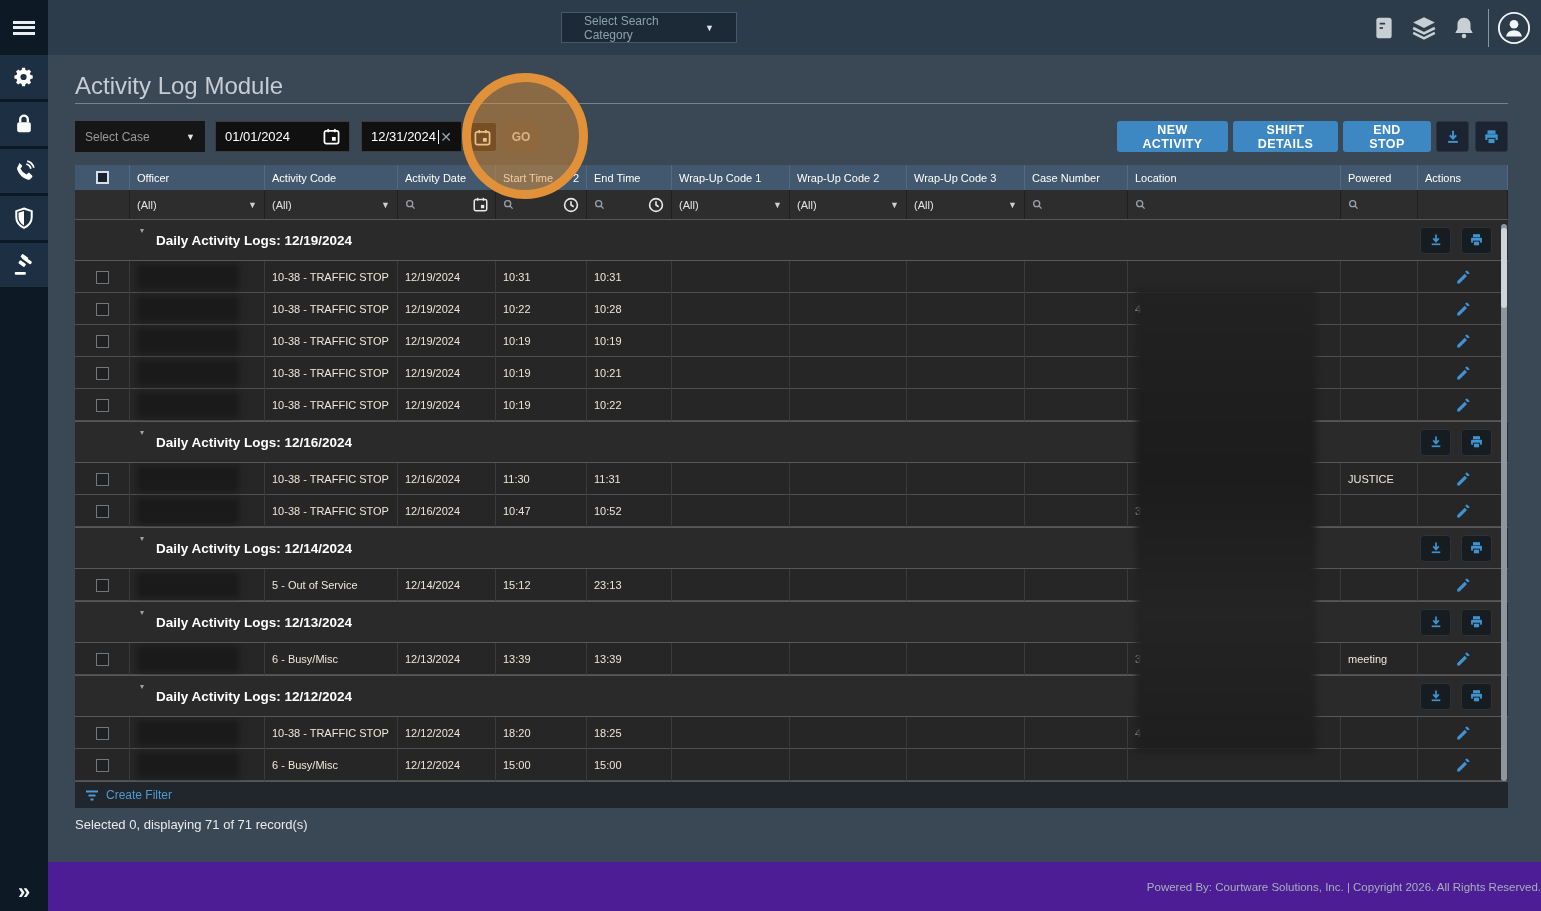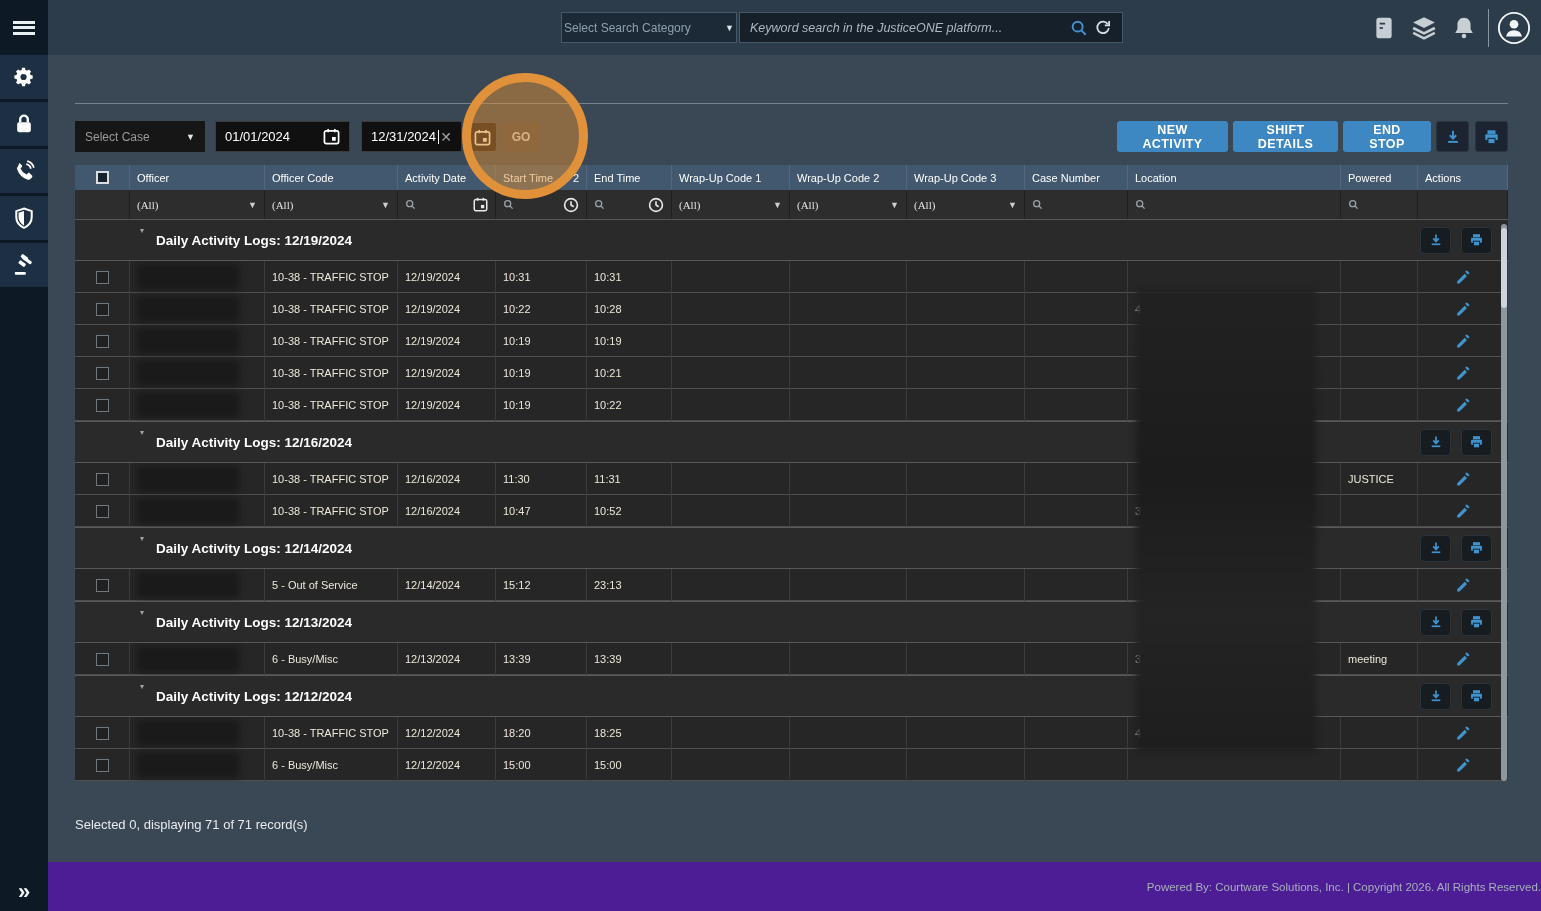--- a/index.html
+++ b/index.html
@@ -13,21 +13,21 @@
     display:flex; align-items:center; justify-content:center; cursor:pointer; }
   .hamburger-tile span { display:block; width:22px; height:3px; background:#e8edf1; margin:2.5px 0; }
   .brand { position:absolute; left:84px; top:11px; display:flex; align-items:center; }
   .brand svg { margin-right:8px; }
   .brand-text { font-size:24px; font-weight:bold; letter-spacing:1px; color:#fff; }
   .brand-one { color:#3f93cf; }
   .brand-reg { font-size:9px; color:#fff; vertical-align:top; position:relative; top:-6px; }
 
   .search-select { position:absolute; left:513px; top:12px; width:176px; height:31px;
     background:#1c2936; border:1px solid #46586a; display:flex; align-items:center;
-    padding:0 2px; color:#8fa0ad; font-size:12px; cursor:pointer; }
+    padding:0 22px; color:#8fa0ad; font-size:12px; cursor:pointer; }
   .search-select .caret { margin-left:auto; color:#dfe5ea; font-size:9px; }
   .search-box { position:absolute; left:691px; top:12px; width:384px; height:31px;
     background:#15202b; border:1px solid #46586a; display:flex; align-items:center; padding:0 10px; }
   .search-box .ph { font-size:12.5px; font-style:italic; color:#aeb8c1; flex:1; }
   .search-box .sicon { margin-left:6px; cursor:pointer; display:flex; }
 
   .top-icons { position:absolute; right:0; top:0; height:55px; display:flex; align-items:center; }
   .top-icon { width:40px; height:40px; display:flex; align-items:center; justify-content:center; cursor:pointer; }
   .top-divider { width:1px; height:38px; background:#8a97a3; margin:0 8px 0 4px; }
   .avatar { width:34px; height:34px; margin-right:10px; display:flex; align-items:center; justify-content:center; cursor:pointer; }
@@ -66,21 +66,21 @@
   
   .table-wrap { position:absolute; left:75px; top:165px; width:1433px; height:616px; overflow:hidden;
     background:#262626; }
   .t-row { display:flex; width:1433px; }
   .t-head { background:#42586e; height:25px; align-items:center; }
   .t-head .t-cell { color:#fff; font-size:11px; border-right:1px solid #55687c; height:25px;
     display:flex; align-items:center; padding:0 7px; }
   .t-head .sort-ind { margin-left:auto; font-size:11px; color:#fff; }
   .t-filter { background:#2d2d2d; height:29px; }
   .t-filter .t-cell { border-right:1px solid #1f1f1f; height:29px; display:flex; align-items:center;
-    padding:0 7px; color:#e4e4e4; font-size:11px;font-family:Liberation Serif, serif; }
+    padding:0 7px; color:#e4e4e4; font-size:11px; }
   .t-filter .caret { margin-left:auto; color:#cfcfcf; font-size:9px; }
   .t-filter .right-ic { margin-left:auto; display:flex; }
   .group-row { background:#2a2a2a; height:42px; border-top:1px solid #585858; border-bottom:1px solid #585858;
     display:flex; align-items:center; position:relative; }
   .group-caret { position:absolute; left:65px; top:6px; color:#9aa4ad; font-size:8px; }
   .group-label { margin-left:81px; color:#fff; font-weight:bold; font-size:13.5px; }
   .group-btns { margin-left:auto; margin-right:16px; display:flex; gap:10px; }
   .mini-btn { width:31px; height:27px; background:#171c21; border:1px solid #2b323a; border-radius:4px;
     display:flex; align-items:center; justify-content:center; cursor:pointer; }
   .data-row { background:#262626; height:32px; border-bottom:1px solid #4f4f4f; }
@@ -115,35 +115,20 @@
 </head>
 <body>
 
 <div class="page">
 
   <div class="topbar">
 
     <div class="search-select">
       <span>Select Search Category</span>
       <span class="caret">▼</span>
-    </div>
-    <div class="search-box">
-      <span class="ph">Keyword search in the JusticeONE platform...</span>
-      <span class="sicon">
-        <svg width="18" height="18" viewBox="0 0 20 20">
-            <circle cx="8.5" cy="8.5" r="5.5" fill="none" stroke="#3f93cf" stroke-width="2.2"></circle>
-            <line x1="12.6" y1="12.6" x2="17.5" y2="17.5" stroke="#3f93cf" stroke-width="2.2"></line>
-          </svg>
-      </span>
-      <span class="sicon">
-        <svg width="18" height="18" viewBox="0 0 20 20">
-            <path d="M15.5 6 A6.4 6.4 0 1 0 16.4 10" fill="none" stroke="#d7dde2" stroke-width="2"></path>
-            <path d="M16.8 2.2 V7 H12" fill="none" stroke="#d7dde2" stroke-width="2"></path>
-          </svg>
-      </span>
     </div>
 
     <div class="top-icons">
       <div class="top-icon">
         <svg width="22" height="24" viewBox="0 0 20 22">
             <rect x="3" y="1.5" width="14" height="19" rx="2.5" fill="#c7ced4"></rect>
             <line x1="6" y1="7" x2="11" y2="7" stroke="#2d3c4a" stroke-width="1.6"></line>
             <line x1="6" y1="11" x2="9" y2="11" stroke="#2d3c4a" stroke-width="1.6"></line>
           </svg>
       </div>
@@ -210,20 +195,21 @@
             <rect x="8.2" y="1.5" width="8" height="4" rx="1" transform="rotate(35 12 4)"></rect>
             <rect x="6" y="8.5" width="8" height="4" rx="1" transform="rotate(35 10 10.5)"></rect>
             <rect x="9" y="5" width="12" height="3.4" rx="1.4" transform="rotate(35 15 7)"></rect>
             <rect x="2" y="19.5" width="12" height="3" rx="1"></rect>
           </g>
         </svg>
     </div>
     <div class="side-expand">»</div>
   </div>
 
+  <div class="page-title">Activity Log Module</div>
   <div class="title-rule"></div>
 
   <div class="date-select">
     <span>Select Case</span>
     <span class="caret">▼</span>
   </div>
   <div class="date-input d1">
     <span>01/01/2024</span>
     <span class="cal">
       <svg width="17" height="17" viewBox="0 0 18 18">
@@ -268,21 +254,21 @@
 
   <div class="table-wrap" id="tableWrap">
       <div class="t-row t-head">
         <div class="t-cell " style="width:55px">
           <span class="cb head"></span>
         </div>
         <div class="t-cell " style="width:135px">
           <span>Officer</span>
         </div>
         <div class="t-cell " style="width:133px">
-          <span>Officer Code</span>
+          <span>Activity Code</span>
         </div>
         <div class="t-cell " style="width:98px">
           <span>Activity Date</span>
         </div>
         <div class="t-cell " style="width:91px">
           <span>Start Time</span>
           <span class="sort-ind">2</span>
         </div>
         <div class="t-cell " style="width:85px">
           <span>End Time</span>
@@ -891,20 +877,28 @@
           </span>
         </div>
       </div>
     </div>
 
   <div class="loc-redact"></div>
   <div class="scrollbar-track">
       <div class="scrollbar-thumb"></div>
     </div>
 
+  <div class="create-filter">
+    <svg width="14" height="13" viewBox="0 0 14 13">
+        <rect x="1" y="1.5" width="12" height="2" fill="#4e9ad3"></rect>
+        <rect x="3.5" y="5.5" width="7" height="2" fill="#4e9ad3"></rect>
+        <rect x="5.5" y="9.5" width="3" height="2" fill="#4e9ad3"></rect>
+      </svg>
+    <span>Create Filter</span>
+  </div>
   <div class="status-line">Selected 0, displaying 71 of 71 record(s)</div>
 
   <div class="footer">
     <span>Powered By: Courtware Solutions, Inc. | Copyright 2026. All Rights Reserved.</span>
   </div>
 
   <div class="annot-circle"></div>
 </div>
 
 </body></html>

